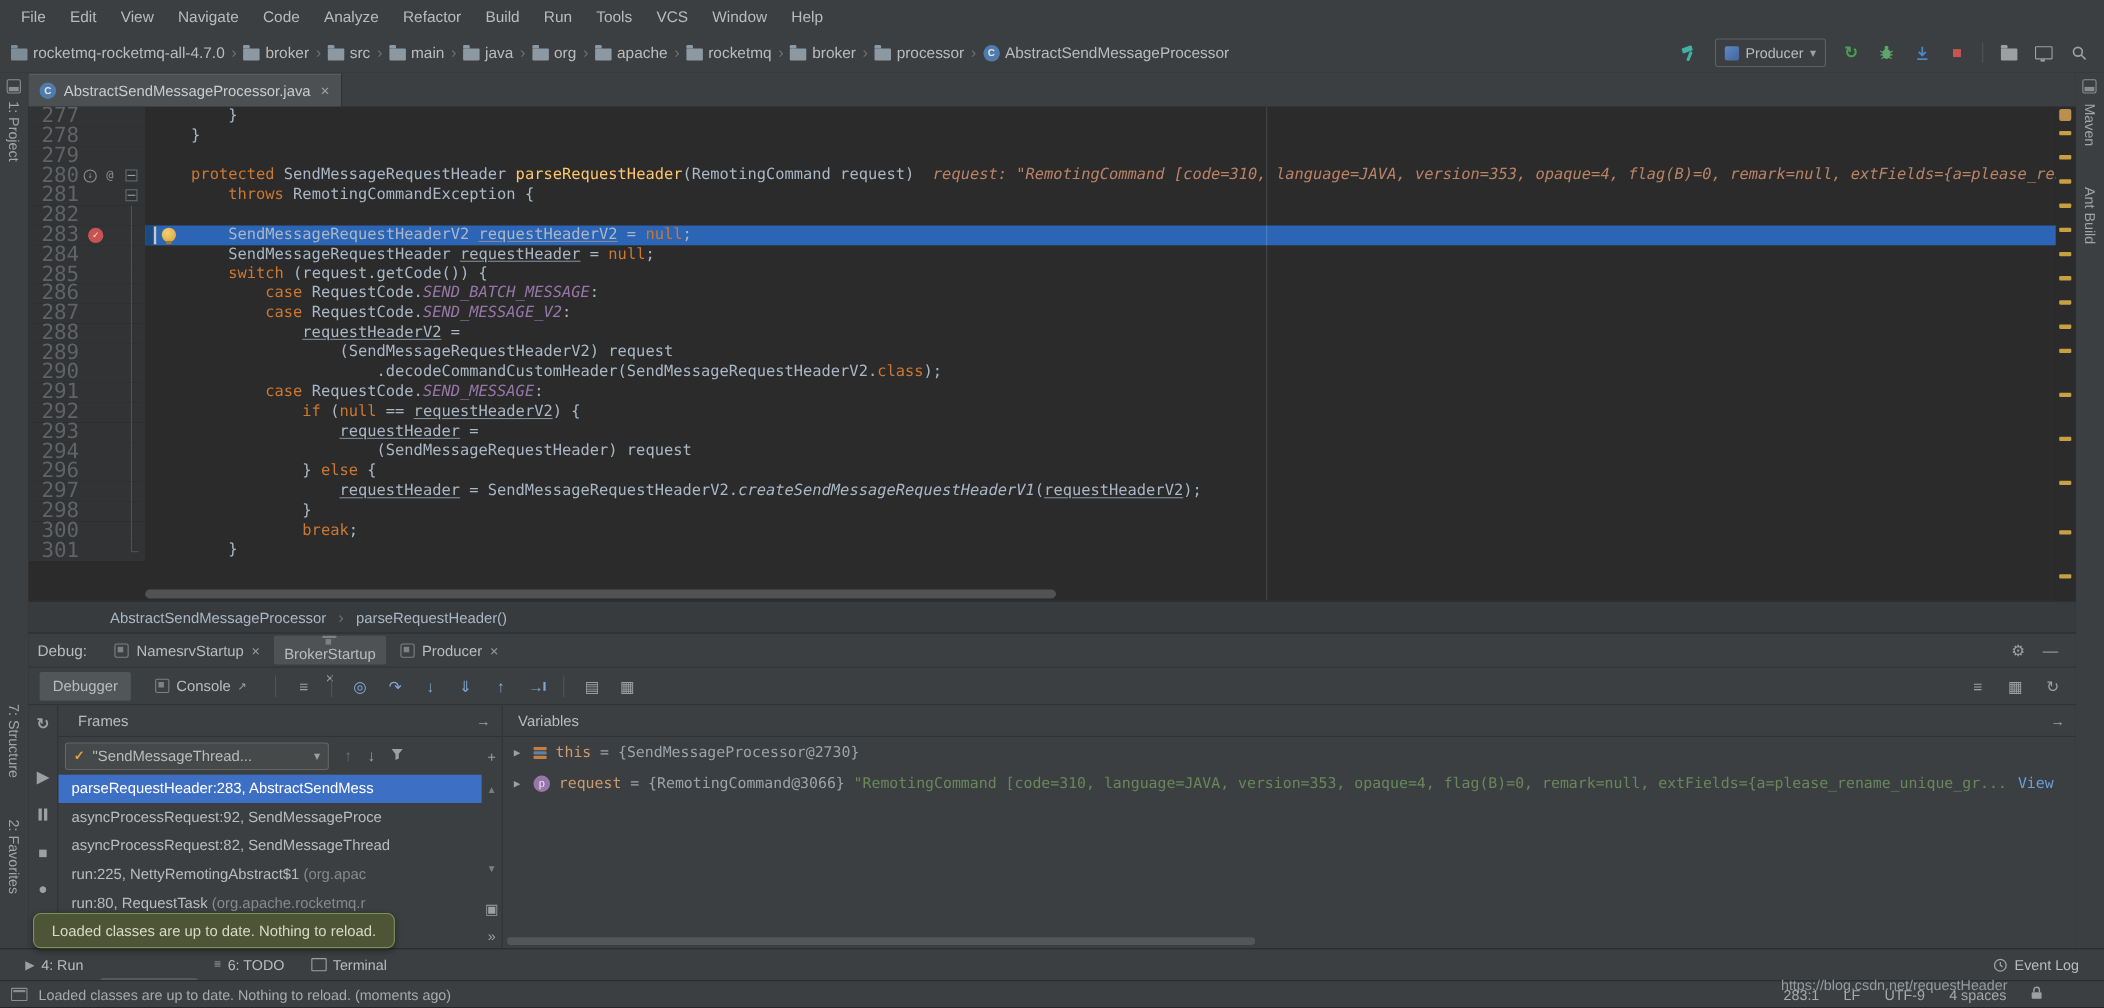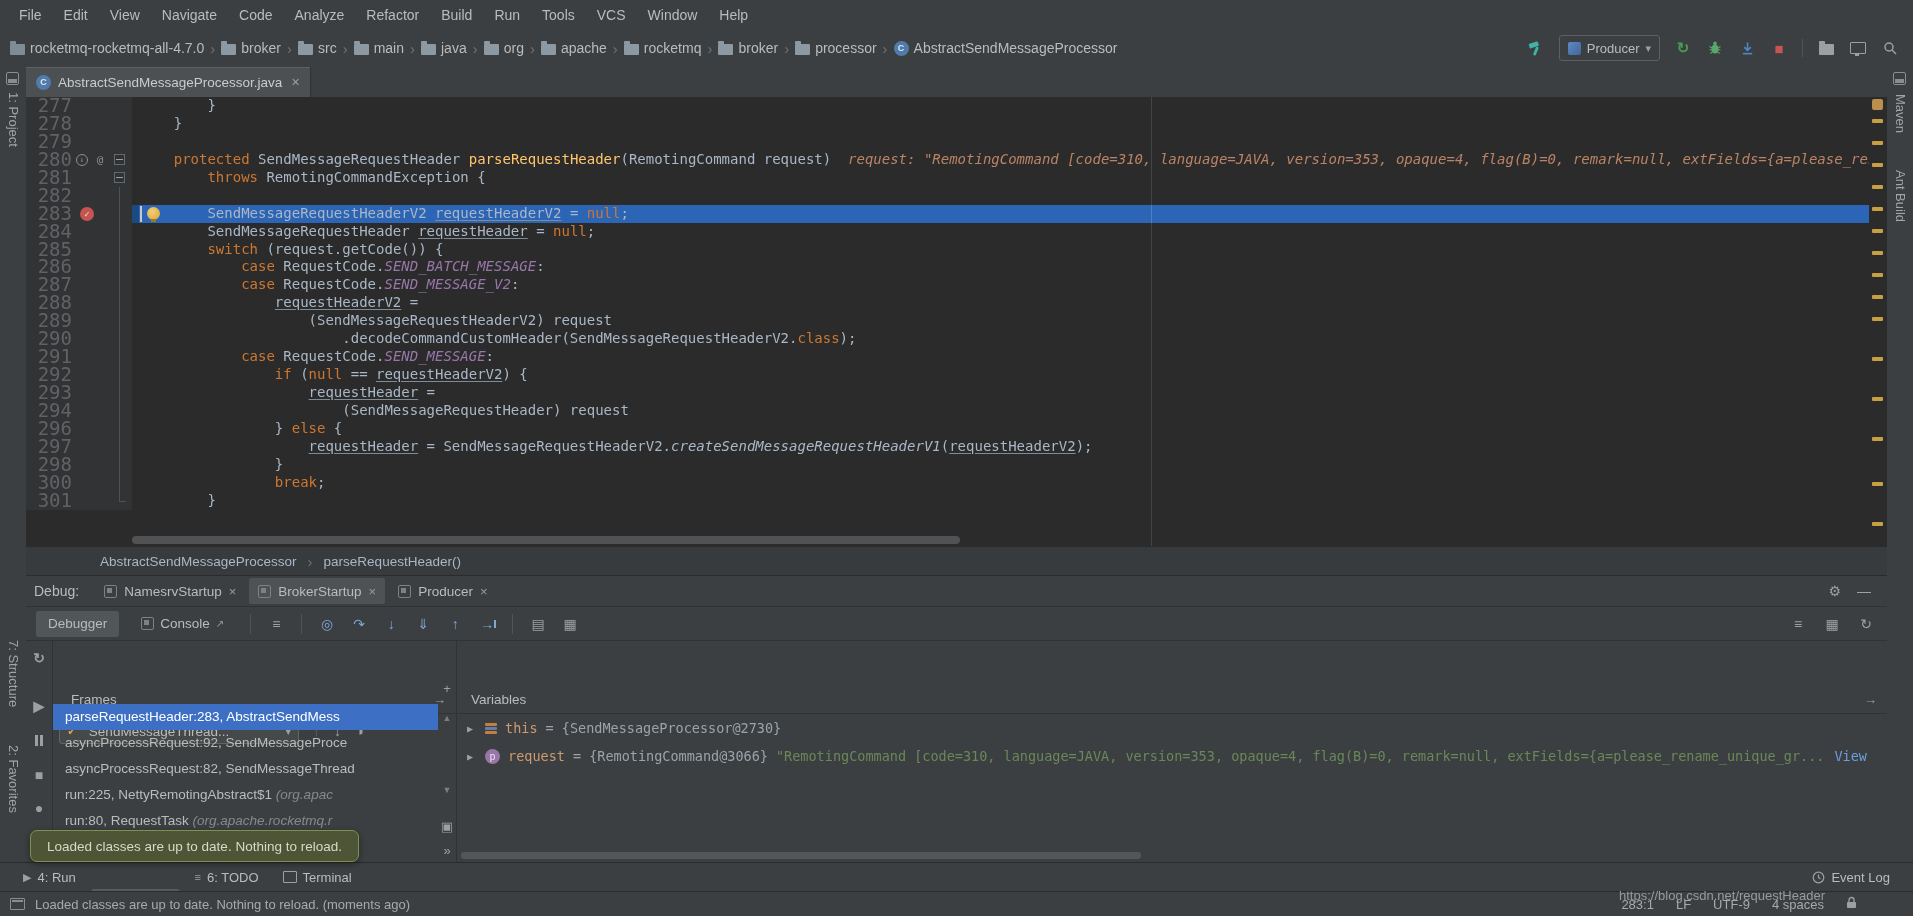--- a/index.html
+++ b/index.html
@@ -84,21 +84,21 @@
   .stripe-ic::after{content:"";position:absolute;left:1px;right:1px;bottom:1px;height:4px;background:#8A8D90;}
   
   #crumbbar{position:absolute;top:546px;left:26px;right:26px;height:29px;background:#383B3D;border-top:1px solid #2B2B2B;
             display:flex;align-items:center;padding-left:74px;gap:8px;font-size:13.5px;color:#A9B7C6;}
   
   #debugwin{position:absolute;top:575px;left:26px;width:1861px;height:287px;background:#3C3F41;border-top:1px solid #2B2B2B;box-sizing:border-box;}
   #dbg-header{position:relative;height:30px;display:flex;align-items:center;padding-left:8px;gap:16px;}
   #dbg-title{font-size:14px;}
   #dbg-tabs{display:flex;align-items:center;gap:4px;height:100%;}
   .dtab{display:flex;align-items:center;gap:7px;padding:0 9px;height:26px;font-size:13.5px;color:#BBBBBB;border-radius:2px;}
-  .dtab.sel{background:#4E5254;}
+  .dtab.sel{background:#4E5254;flex-direction:column;}
   .mini-ic{width:13px;height:13px;border:1px solid #7D8184;border-radius:2px;position:relative;box-sizing:border-box;display:inline-block;}
   .mini-ic::after{content:"";position:absolute;left:2px;top:2px;width:5px;height:5px;background:#7D8184;}
   .dtab .close{color:#9A9DA0;font-size:13px;}
   .hdr-ic{position:absolute;top:7px;color:#9DA0A3;font-size:14px;}
   .gear-pos{right:46px;} .min-pos{right:16px;}
   #dbg-toolbar{height:35px;border-top:1px solid #323232;border-bottom:1px solid #323232;display:flex;align-items:center;
                padding-left:10px;gap:10px;position:relative;box-sizing:border-box;}
   .vtab{display:flex;align-items:center;gap:6px;height:26px;padding:0 12px;font-size:13.5px;}
   .vtab.sel{background:#515658;border-radius:2px;}
   .ext{font-size:10px;color:#9DA0A3;}
@@ -110,33 +110,33 @@
   #dt-right{position:absolute;right:10px;display:flex;gap:12px;}
   #dbg-body{position:absolute;top:65px;left:0;right:0;bottom:0;display:flex;}
   #dbg-stripe{width:26px;flex:none;border-right:1px solid #323232;position:relative;}
   .ds-ic{position:absolute;left:4px;width:18px;text-align:center;font-size:14px;color:#9DA0A3;}
   .ds-0{top:9px;} .ds-1{top:57px;} .ds-2{top:92px;} .ds-3{top:126px;} .ds-4{top:159px;} .ds-5{top:193px;}
   .pause i{display:inline-block;width:3px;height:11px;background:#9DA0A3;margin:0 1px;}
   .mute{color:#C75450;opacity:.85;}
   .mute::after{content:"";position:absolute;left:3px;top:8px;width:13px;height:2px;background:#3C3F41;transform:rotate(-45deg);}
   #frames-panel{width:404px;flex:none;position:relative;border-right:1px solid #323232;box-sizing:border-box;}
   .panel-hdr{height:29px;display:flex;align-items:center;padding-left:18px;border-bottom:1px solid #323232;
-             font-size:13.5px;color:#BBBBBB;position:relative;box-sizing:border-box;margin-top:44px;}
+             font-size:13.5px;color:#BBBBBB;position:relative;box-sizing:border-box;}
   .pin{position:absolute;right:10px;color:#9DA0A3;font-size:13px;}
   #thread-row{height:34px;display:flex;align-items:center;padding-left:6px;gap:14px;}
   #thread-combo{display:flex;align-items:center;gap:7px;width:240px;height:25px;background:#45494A;border:1px solid #646464;
                 border-radius:3px;padding:0 7px;font-size:13.5px;box-sizing:border-box;}
   .chk{color:#E0A63C;font-size:12px;font-weight:bold;}
   .thread-label{flex:1;white-space:nowrap;overflow:hidden;color:#BBBBBB;}
   .tr-ic{color:#9DA0A3;font-size:14px;}
   .tr-ic.dim{color:#6A6E71;}
   #frames-list{position:absolute;top:63px;left:0;right:18px;bottom:0;font-size:13.5px;overflow:hidden;}
   .frame-row{height:26px;line-height:26px;padding-left:12px;white-space:nowrap;overflow:hidden;color:#BBBBBB;}
   .frame-row.sel{background:#3D6FC5;color:#FFFFFF;}
-  .muted{color:#87898C;font-style:italic;}
+  .muted{color:#87898C;}
   #frames-strip{position:absolute;top:32px;right:0;width:18px;bottom:0;}
   .fs-ic{position:absolute;left:2px;width:14px;text-align:center;color:#9DA0A3;font-size:13px;}
   .fs-plus{top:8px;} .fs-up{top:40px;font-size:9px;color:#7A7E82;} .fs-dn{top:112px;font-size:9px;color:#7A7E82;}
   .fs-cp{top:146px;} .fs-mr{top:170px;}
   #vars-panel{flex:1;position:relative;font-family:"DejaVu Sans Mono",monospace;overflow:hidden;}
   #vars-panel .panel-hdr{font-family:"Liberation Sans",sans-serif;padding-left:14px;}
   .var-row{height:28px;display:flex;align-items:center;padding-left:10px;gap:8px;font-size:13.5px;white-space:nowrap;overflow:hidden;}
   .tw{color:#9DA0A3;font-size:10px;width:10px;flex:none;}
   .vic-this{display:inline-flex;flex-direction:column;gap:1px;width:12px;flex:none;}
   .vic-this i{height:3px;border-radius:1px;}

